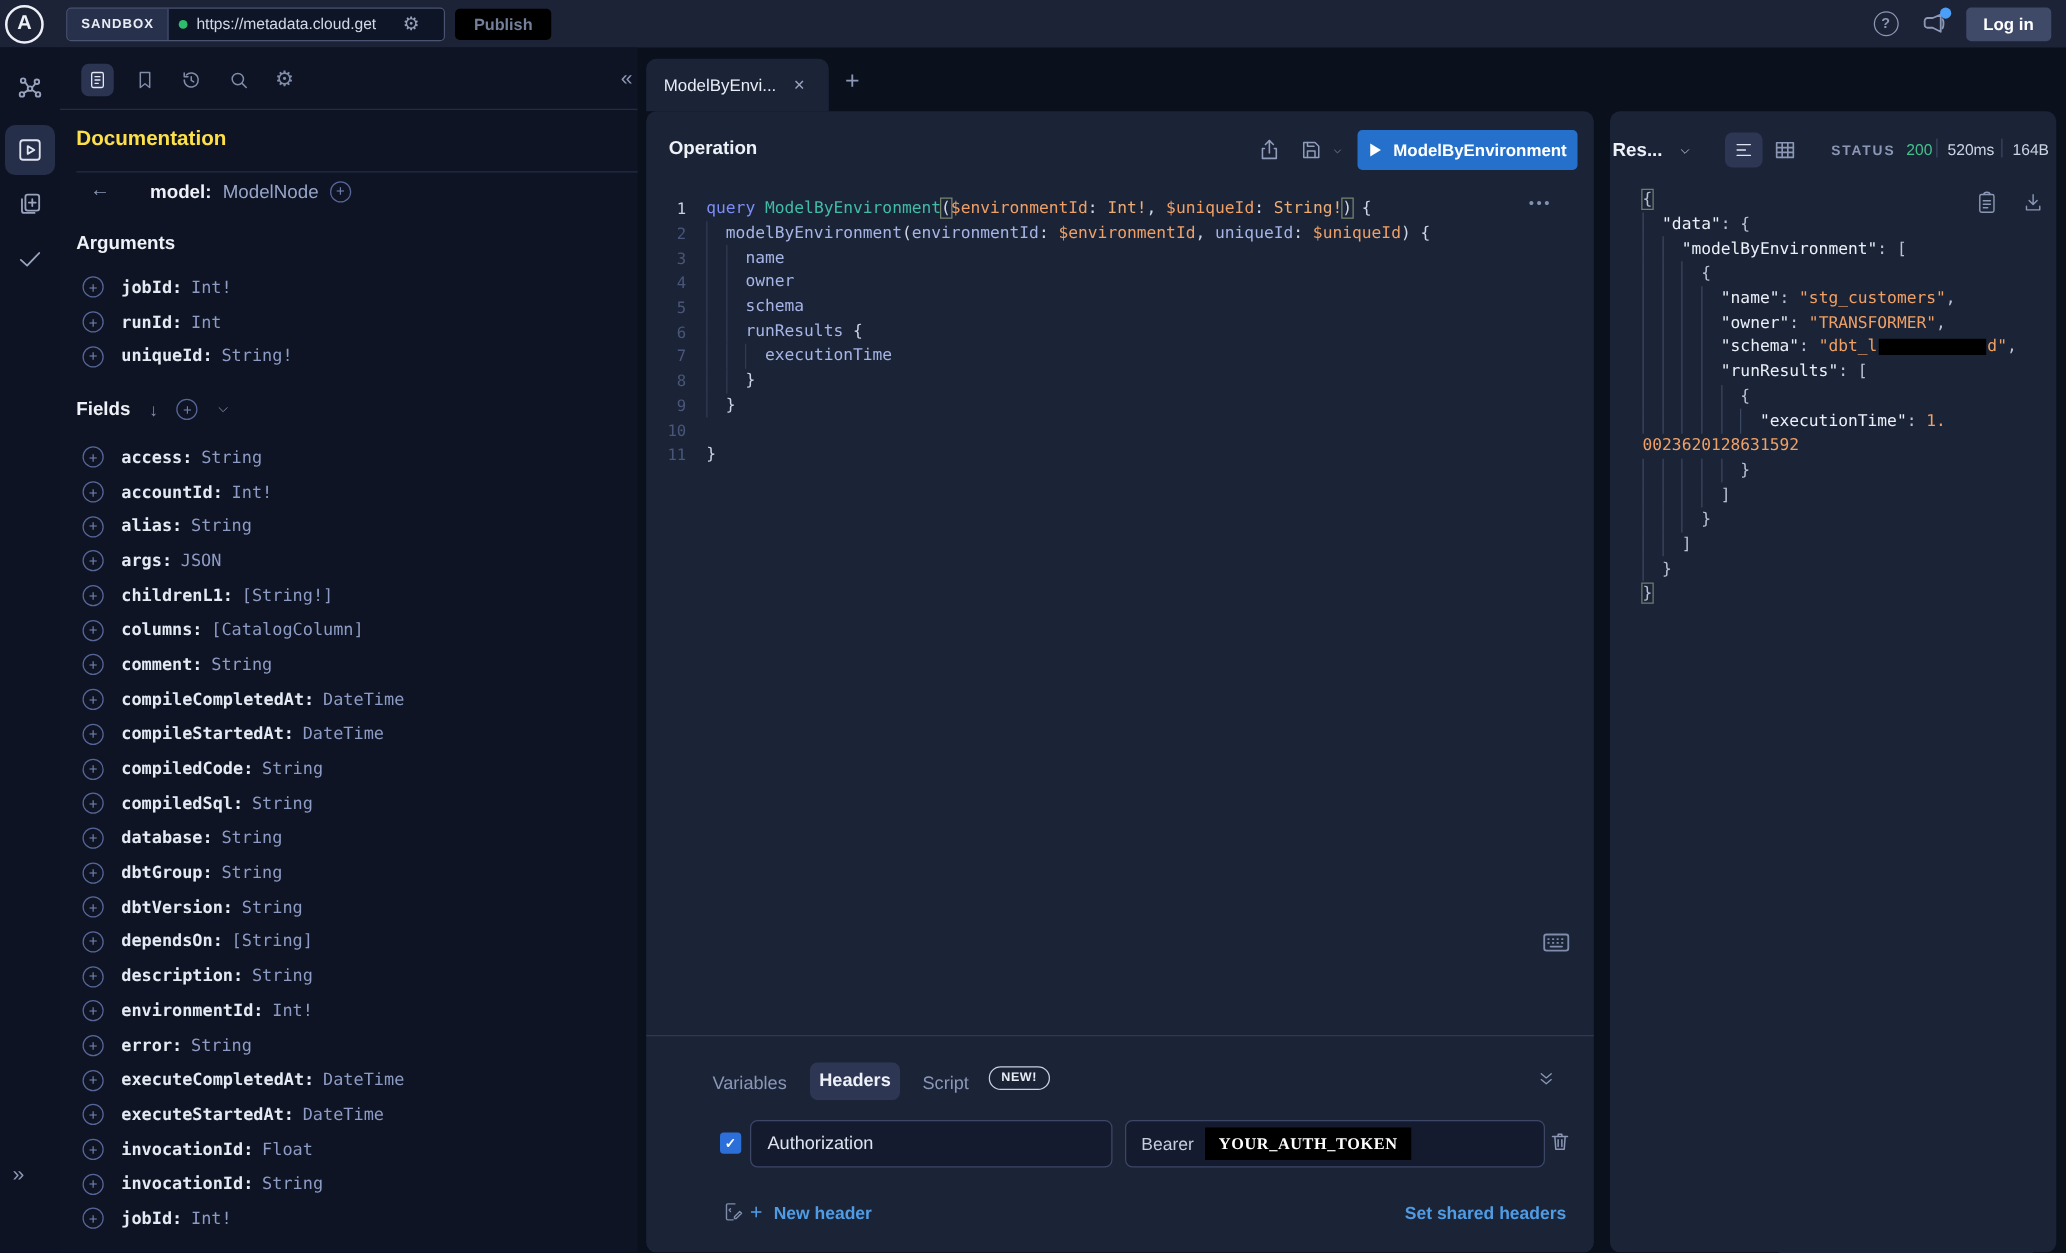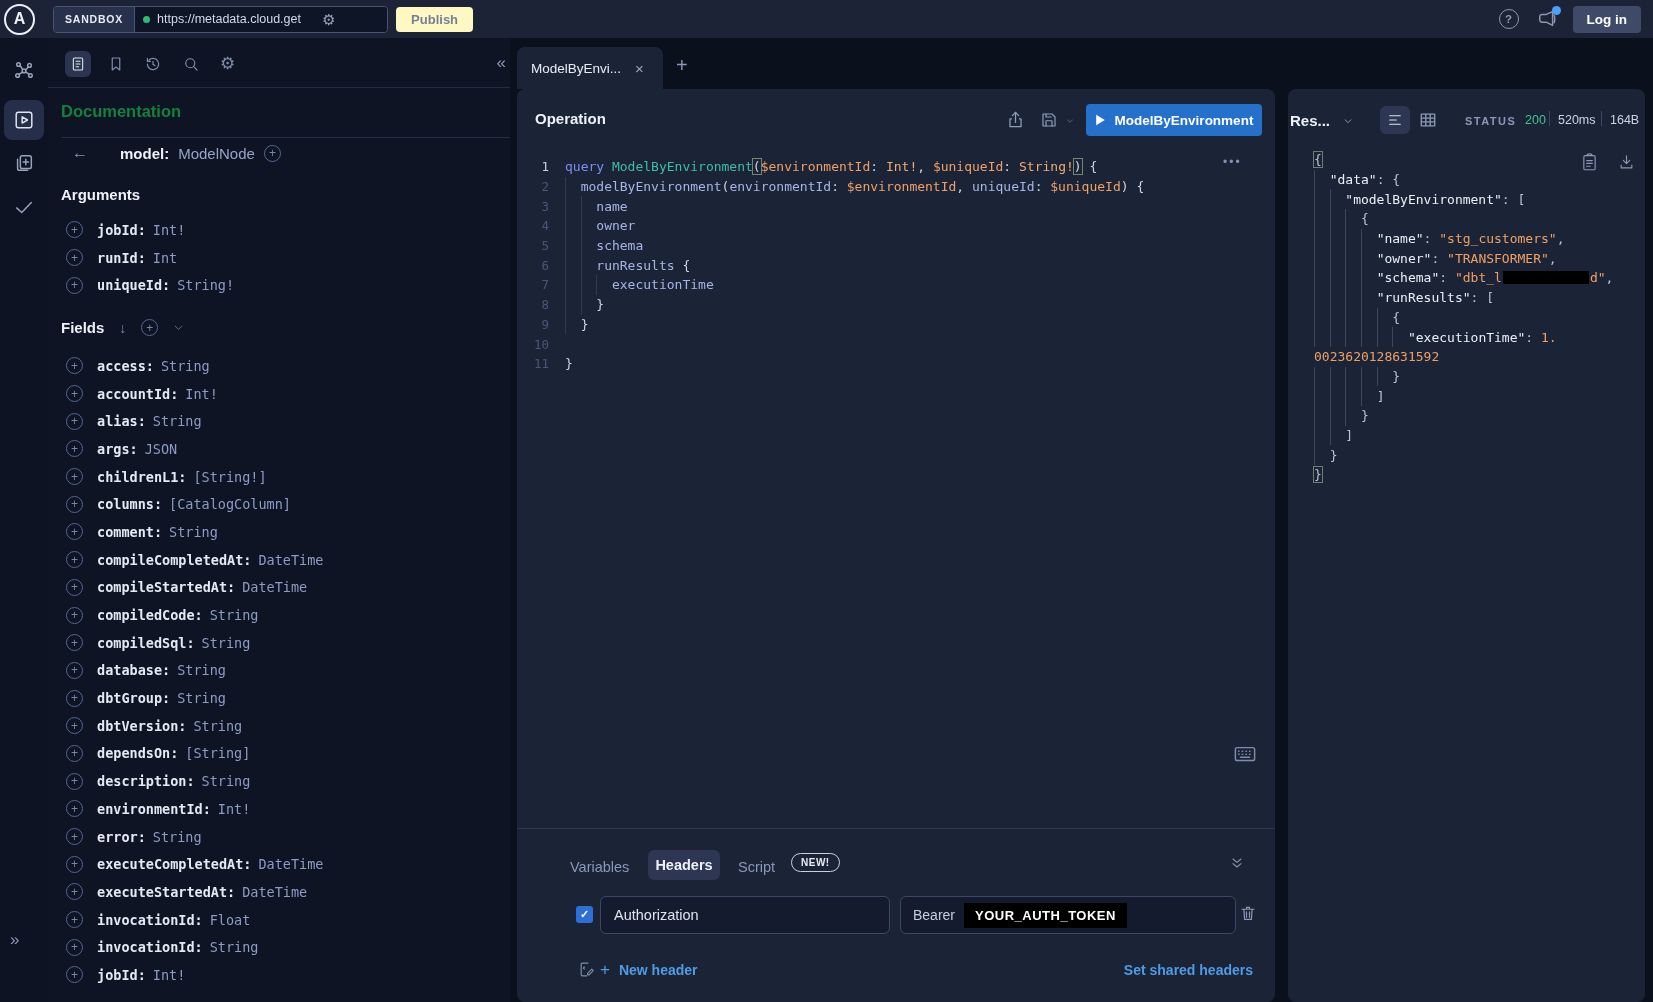--- a/index.html
+++ b/index.html
@@ -13,25 +13,25 @@
   svg { display:block; }
   .ic { stroke:currentColor; fill:none; stroke-width:1.6; stroke-linecap:round; stroke-linejoin:round; }
 
   
   #topbar { left:0; top:0; width:1653px; height:38px; background:#1d2336; display:flex; align-items:center; }
   #logo { width:31px; height:31px; margin:0 18px 0 4px; border:2px solid #edf0f7; border-radius:50%;
           display:flex; align-items:center; justify-content:center; font-weight:bold; font-size:16px; color:#edf0f7; }
   #urlgroup { display:flex; height:27px; border:1px solid #495473; border-radius:4px; overflow:hidden; }
   #sandbox-chip { background:#28314c; border-right:1px solid #495473; display:flex; align-items:center;
                   padding:0 11px; font-size:10.5px; font-weight:bold; letter-spacing:.8px; color:#e8ecf4; }
-  #urlbox { background:#0e1526; display:flex; align-items:center; gap:7px; padding:0 8px; width:252px; }
+  #urlbox { background:#0e1526; display:flex; align-items:center; gap:7px; padding:0 8px; width:220px; }
   #conn-dot { width:7px; height:7px; border-radius:50%; background:#2ebd6d; flex:none; }
   #url-text { font-size:12.5px; color:#d2d9e6; white-space:nowrap; overflow:hidden; width:158px; }
   .gear-glyph { font-size:15px; color:#96a1bc; line-height:1; }
-  #publish-btn { margin-left:8px; background:#fef9c3; color:#747f9a; font-weight:bold; font-size:13px;
+  #publish-btn { margin-left:8px; background:#000000; color:#747f9a; font-weight:bold; font-size:13px;
                  padding:5px 15px; border-radius:4px; }
   #topbar-spacer { flex:1; }
   #help-btn { width:20px; height:20px; border:1.5px solid #8b97b5; border-radius:50%; color:#8b97b5;
               display:flex; align-items:center; justify-content:center; font-size:11.5px; font-weight:bold; margin-right:18px; }
   #megaphone-wrap { position:relative; width:22px; height:22px; color:#8b97b5; margin-right:14px; }
   #notif-dot { position:absolute; right:-2px; top:-2px; width:9px; height:9px; border-radius:50%; background:#4aa0f8; }
   #login-btn { margin-right:12px; background:#3e4a68; color:#fff; font-weight:bold; font-size:13.5px;
                padding:6px 14px; border-radius:4px; }
 
   
@@ -40,21 +40,21 @@
   #rail-sel { left:4px; top:62px; width:40px; height:40px; background:#262f49; border-radius:8px; transform:none;
               display:flex; align-items:center; justify-content:center; color:#dfe5f0; }
 
   
   #docpanel { left:48px; top:38px; width:462px; height:964px; background:#0e1424; }
   #doc-toolbar-sel { left:17px; top:13px; width:26px; height:26px; background:#2b3450; border-radius:6px;
                      display:flex; align-items:center; justify-content:center; color:#e2e7f1; }
   .doc-tool { color:#7f8cab; }
   #doc-collapse { right:6px; top:15px; font-size:17px; color:#8b97b5; letter-spacing:-2px; }
   .divider { border-top:1px solid #232c42; }
-  #doc-title { left:13px; top:64px; font-size:16.5px; font-weight:bold; color:#15803d; }
+  #doc-title { left:13px; top:64px; font-size:16.5px; font-weight:bold; color:#fde047; }
   #doc-div2 { left:13px; right:0; top:99px; }
   #back-row { left:24px; top:106px; display:flex; align-items:center; gap:9px; }
   #back-arrow { color:#8b97b5; font-size:16px; }
   #crumb-name { font-weight:bold; font-size:15px; color:#eef1f7; }
   #crumb-type { font-size:15px; color:#96a5c8; }
   .plus-circle { width:17px; height:17px; border:1px solid #566698; border-radius:50%; color:#7585b3;
                  display:flex; align-items:center; justify-content:center; font-size:12px; line-height:1; flex:none; }
   .sec-title { font-size:15px; font-weight:bold; color:#eef1f7; }
   #args-title { left:13px; top:148px; }
   #args-list { left:18px; top:178px; right:0; }
@@ -102,21 +102,21 @@
                font-size:10px; font-weight:bold; letter-spacing:.5px; color:#e8ecf4; }
   #collapse-dbl { left:712px; top:766px; color:#8b97b5; }
   #hdr-check { left:59px; top:817px; width:17px; height:17px; background:#2d6fd9; border-radius:3px;
                display:flex; align-items:center; justify-content:center; }
   #hdr-check::after { content:"✓"; color:#fff; font-size:11px; font-weight:bold; }
   .hdr-input { position:absolute; top:807px; height:38px; background:#141b2e; border:1px solid #3c4767;
                border-radius:6px; display:flex; align-items:center; }
   #hdr-name { left:83px; width:290px; padding:0 13px; font-size:14.5px; color:#dfe5f0; }
   #hdr-value { left:383px; width:336px; padding:0 12px; gap:9px; }
   #bearer { font-size:14px; color:#c6cedd; }
-  #auth-token { background:#000; color:#fff; font-family:Liberation Sans, sans-serif; font-weight:bold;
+  #auth-token { background:#000; color:#fff; font-family:Liberation Serif, serif; font-weight:bold;
                 font-size:13px; padding:5px 11px; letter-spacing:.5px; }
   #trash-ic { left:722px; top:814px; color:#8b97b5; }
   #editjson-ic { left:61px; top:872px; color:#7f8cab; }
   #new-header { left:83px; top:871px; display:flex; align-items:center; gap:9px; color:#4f9ce5; }
   #new-header .pl { font-size:17px; }
   #new-header .lb { font-weight:bold; font-size:14px; }
   #shared-headers { right:22px; top:873px; color:#4f9ce5; font-weight:bold; font-size:14px; }
 
   
   #respcard { left:1288px; top:89px; width:357px; height:913px; background:#1b2437; border-radius:8px; }

